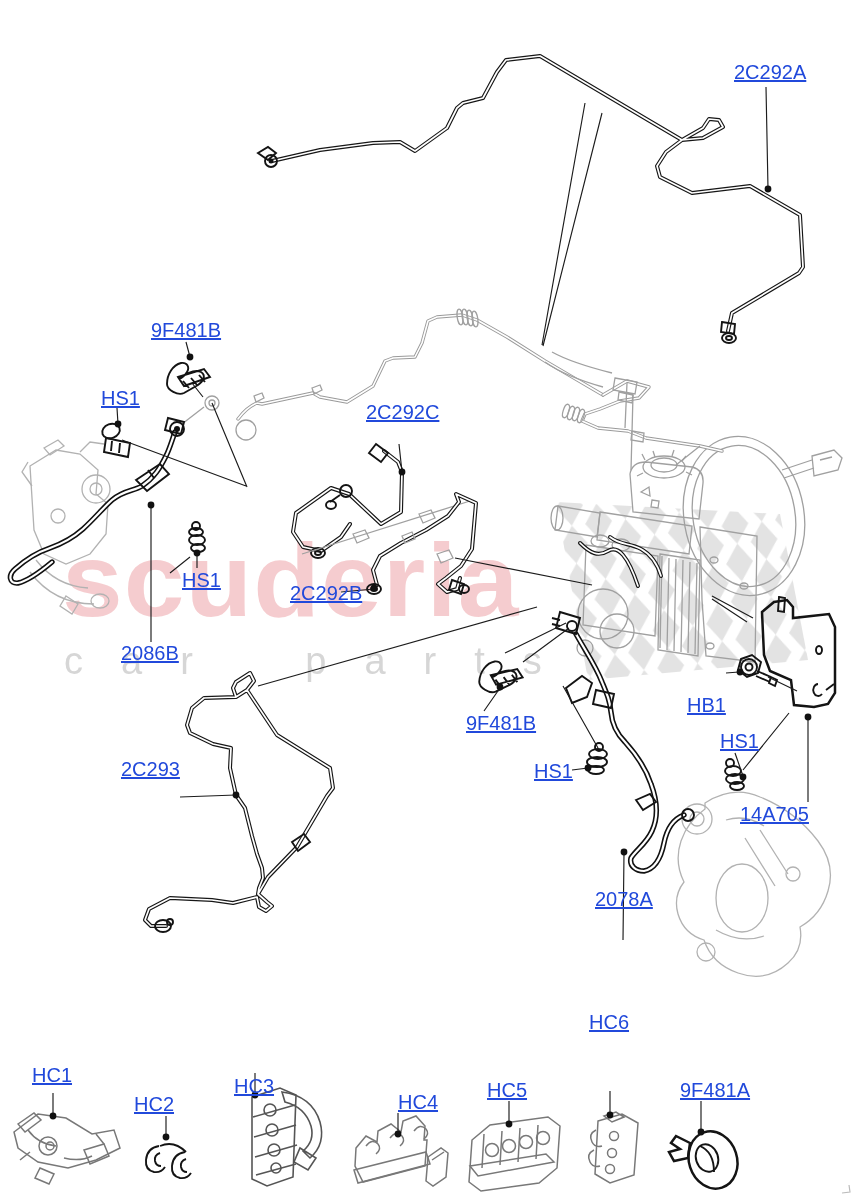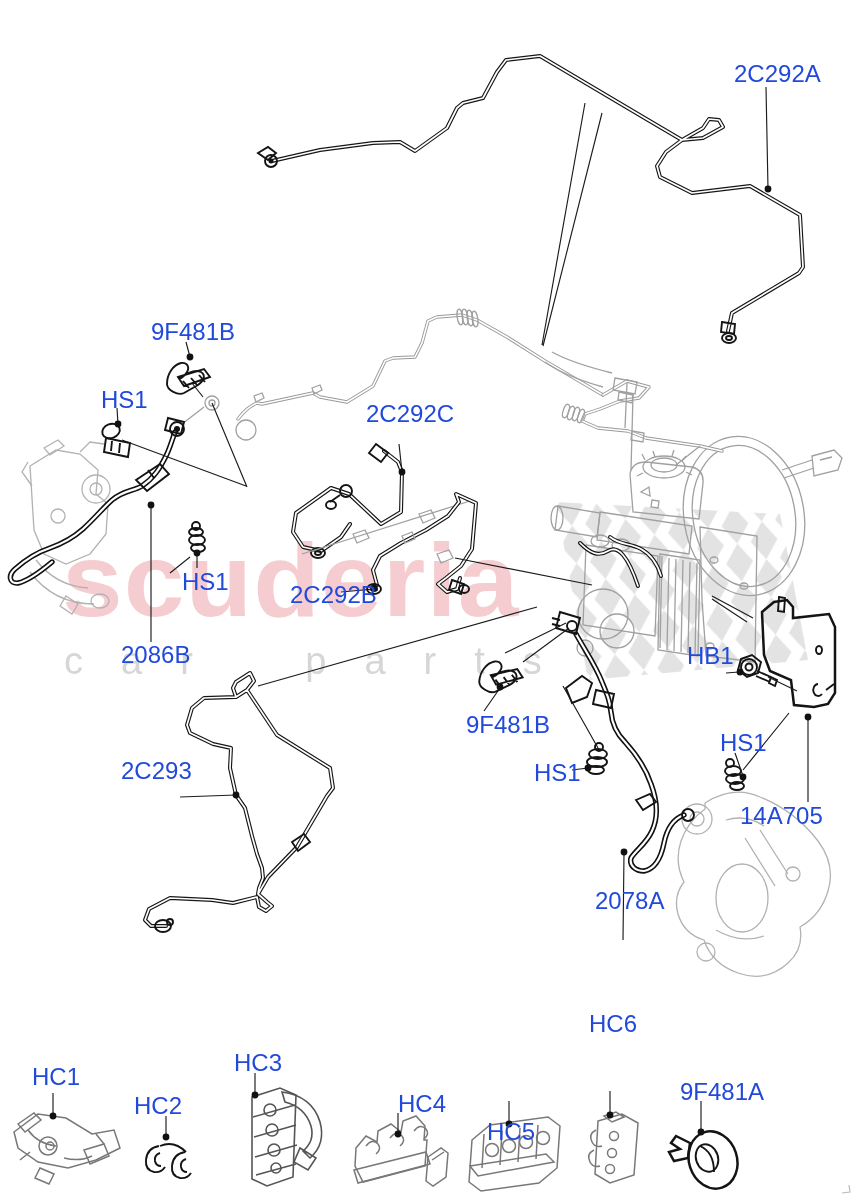--- a/index.html
+++ b/index.html
@@ -6,22 +6,22 @@
   .stage{position:relative;width:859px;height:1200px;background:#ffffff;overflow:hidden;
          font-family:"Liberation Sans",sans-serif;}
   .wm-layer{position:absolute;inset:0;z-index:1;}
   .wm-brand{position:absolute;left:62px;top:528px;font-size:104px;font-weight:700;
             letter-spacing:1px;line-height:1;color:var(--c-watermark_brand,#e05a62);
             opacity:.30;transform:scaleX(1.05);transform-origin:left top;white-space:nowrap;}
   .wm-tag{position:absolute;left:64px;top:642px;font-size:38px;line-height:1;
           color:var(--c-watermark_tagline,#cfcfcf);opacity:.85;letter-spacing:38px;
           word-spacing:26px;white-space:nowrap;}
   svg.art{position:absolute;left:0;top:0;z-index:2;}
-  .lbl{position:absolute;z-index:3;font-size:24px;line-height:1;white-space:nowrap;
-       color:var(--c-label,#2149db);cursor:pointer;}
+  .lbl{position:absolute;z-index:3;font-size:20px;line-height:1;white-space:nowrap;
+       color:var(--c-label,#2149db);cursor:pointer;text-decoration:underline;}
   
   .t1{fill:none;stroke:#161616;stroke-width:4;stroke-linejoin:round;stroke-linecap:round}
   .t2{fill:none;stroke:#ffffff;stroke-width:1.7;stroke-linejoin:round;stroke-linecap:round}
   
   .h1{fill:none;stroke:#111111;stroke-width:5.4;stroke-linejoin:round;stroke-linecap:round}
   .h2{fill:none;stroke:#ffffff;stroke-width:2.2;stroke-linejoin:round;stroke-linecap:round}
   
   .g1{fill:none;stroke:#9a9a9a;stroke-width:3.4;stroke-linejoin:round;stroke-linecap:round}
   .g2{fill:none;stroke:#ffffff;stroke-width:1.6;stroke-linejoin:round;stroke-linecap:round}
   .ln{stroke:#1c1c1c;stroke-width:1.15;fill:none}
@@ -346,24 +346,24 @@
   <div class="lbl" style="left:734px;top:62px">2C292A</div>
   <div class="lbl" style="left:151px;top:320px">9F481B</div>
   <div class="lbl" style="left:101px;top:388px">HS1</div>
   <div class="lbl" style="left:366px;top:402px">2C292C</div>
   <div class="lbl" style="left:290px;top:583px">2C292B</div>
   <div class="lbl" style="left:121px;top:643px">2086B</div>
   <div class="lbl" style="left:182px;top:570px">HS1</div>
   <div class="lbl" style="left:121px;top:759px">2C293</div>
   <div class="lbl" style="left:466px;top:713px">9F481B</div>
   <div class="lbl" style="left:534px;top:761px">HS1</div>
-  <div class="lbl" style="left:687px;top:644px">HB1</div>
+  <div class="lbl" style="left:687px;top:695px">HB1</div>
   <div class="lbl" style="left:720px;top:731px">HS1</div>
   <div class="lbl" style="left:740px;top:804px">14A705</div>
   <div class="lbl" style="left:595px;top:889px">2078A</div>
   <div class="lbl" style="left:32px;top:1065px">HC1</div>
   <div class="lbl" style="left:134px;top:1094px">HC2</div>
-  <div class="lbl" style="left:234px;top:1051px">HC3</div>
+  <div class="lbl" style="left:234px;top:1076px">HC3</div>
   <div class="lbl" style="left:398px;top:1092px">HC4</div>
-  <div class="lbl" style="left:487px;top:1120px">HC5</div>
+  <div class="lbl" style="left:487px;top:1080px">HC5</div>
   <div class="lbl" style="left:589px;top:1012px">HC6</div>
   <div class="lbl" style="left:680px;top:1080px">9F481A</div>
 </div>
 
 </body></html>

